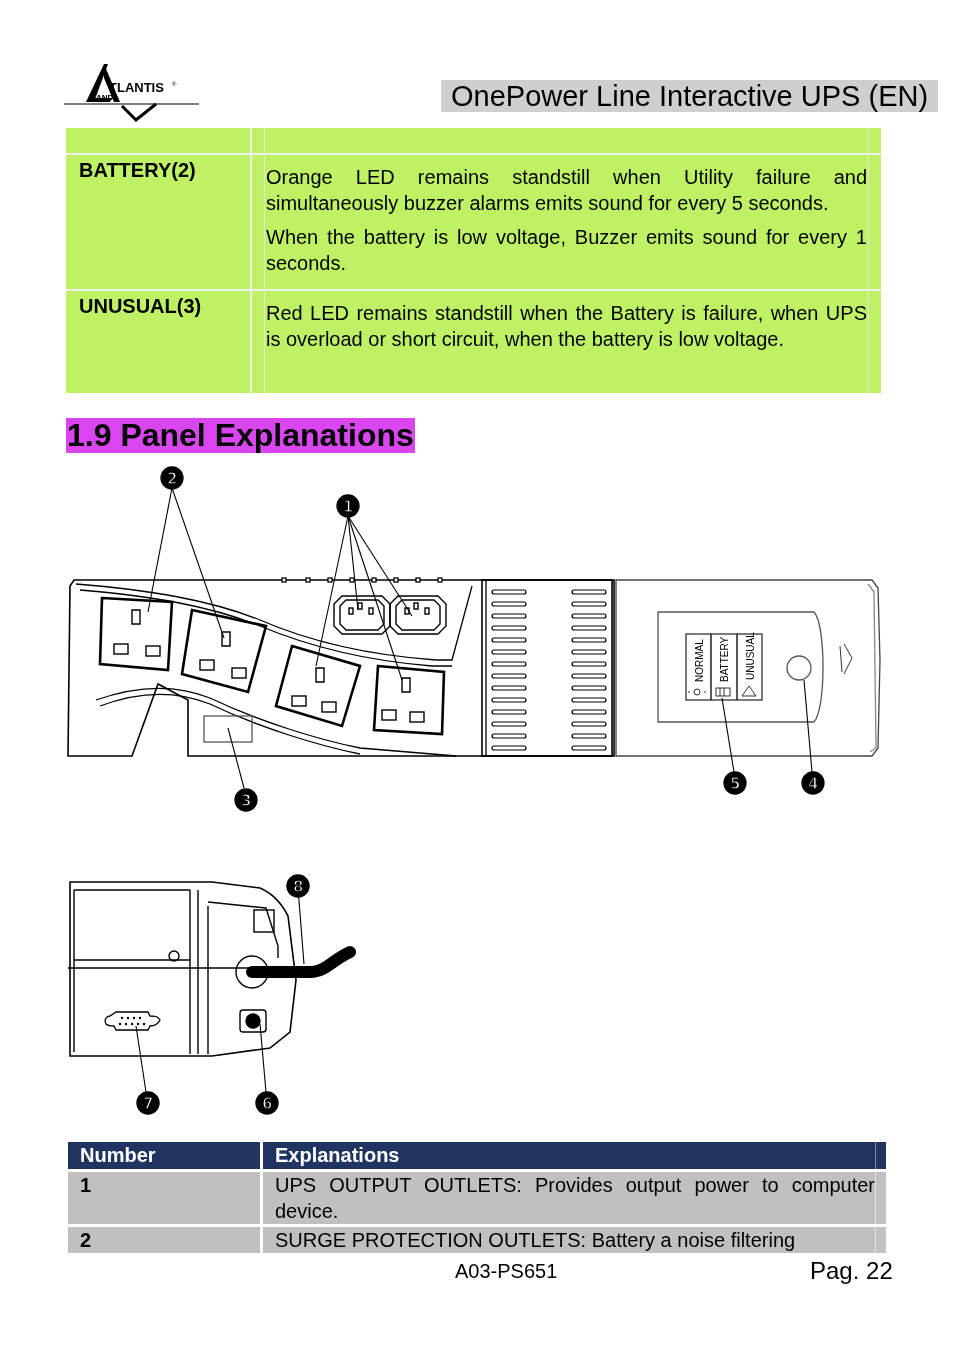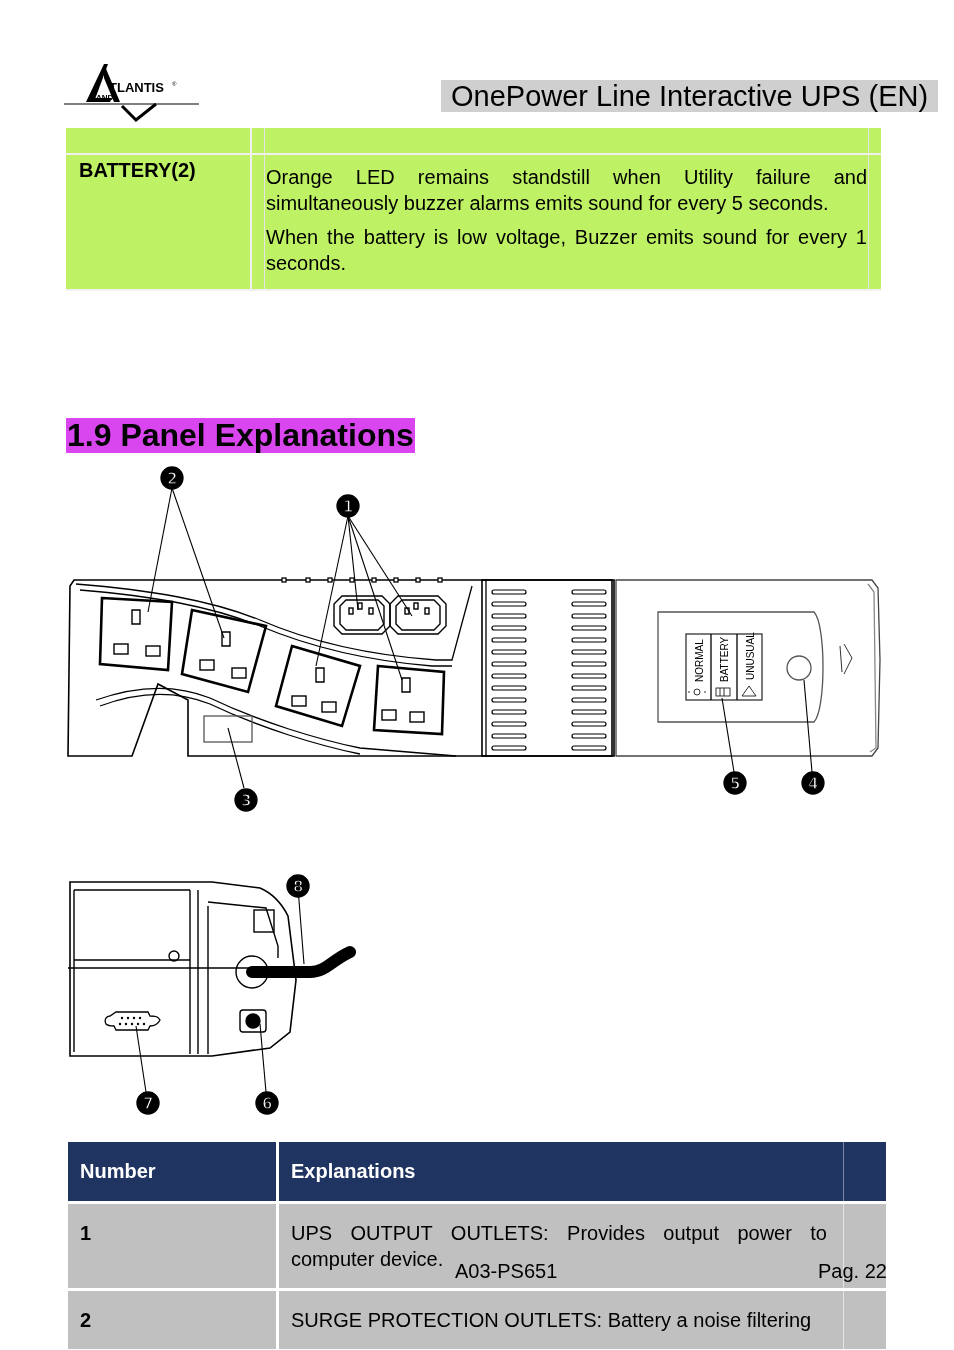--- a/index.html
+++ b/index.html
@@ -29,33 +29,33 @@
     .sec-head { left: 66px; top: 418px; height: 35px; font-size: 32px; font-weight: bold; line-height: 35px;
                 background: #d946ef; padding: 0 1px; white-space: nowrap; }
 
     
     .fig1 { left: 60px; top: 460px; width: 830px; height: 360px; }
     .fig2 { left: 60px; top: 860px; width: 320px; height: 265px; }
     .callout-num { font-family: "DejaVu Sans", sans-serif; font-weight: bold; fill: #fff; font-size: 15px; }
 
     
     .bot-table { left: 68px; top: 1142px; width: 818px; }
-    .bot-table td { padding: 16px; }
+    .bot-table td { padding: 0; }
     .bh { background: #1f3461; color: #fff; font-weight: bold; font-size: 20px; height: 27px; line-height: 27px; }
     .bh-left { width: 180px; padding-left: 12px !important; border-right: 3px solid #fff; }
     .bh-right { padding-left: 12px !important; }
     .bh-end { width: 10px; border-left: 1px solid #7a86a3; }
     .br { background: #c0c0c0; font-size: 20px; line-height: 26px; }
     .br-left { font-weight: bold; padding-left: 12px !important; vertical-align: top; border-right: 3px solid #fff; border-top: 3px solid #fff; }
     .br-right { text-align: justify; vertical-align: top; padding-left: 12px !important; border-top: 3px solid #fff; }
     .br-end { border-left: 1px solid #e4e4e4; border-top: 3px solid #fff; }
 
     
     .footer-code { left: 455px; top: 1258px; font-size: 20px; line-height: 26px; }
-    .footer-page { left: 810px; top: 1258px; font-size: 20px; line-height: 26px; margin-left: 8px; }
+    .footer-page { left: 810px; top: 1258px; font-size: 24px; line-height: 26px; }
   </style>
 </head>
 <body>
 
 <div class="abs logo">
   <svg width="138" height="66" viewBox="0 0 138 66">
     <line x1="0" y1="44" x2="135" y2="44" stroke="#000" stroke-width="1.2"></line>
     <polygon points="22,42 40,4 44,4 30,42" fill="#000"></polygon>
     <polygon points="40,4 56,42 50,42 40,18" fill="#000"></polygon>
     <polygon points="26,42 46,42 48,38 28,38" fill="#000"></polygon>
@@ -76,20 +76,30 @@
     <td class="c-end"></td>
   </tr>
   <tr class="row-battery">
     <td class="c-left">
       <div class="lbl">BATTERY(2)</div>
     </td>
     <td class="c-gap"></td>
     <td class="c-right">
       <div class="desc">Orange LED remains standstill when Utility failure and simultaneously buzzer alarms emits sound for every 5 seconds.</div>
       <div class="desc">When the battery is low voltage, Buzzer emits sound for every 1 seconds.</div>
+    </td>
+    <td class="c-end"></td>
+  </tr>
+  <tr class="row-unusual">
+    <td class="c-left">
+      <div class="lbl">UNUSUAL(3)</div>
+    </td>
+    <td class="c-gap"></td>
+    <td class="c-right">
+      <div class="desc">Red LED remains standstill when the Battery is failure, when UPS is overload or short circuit, when the battery is low voltage.</div>
     </td>
     <td class="c-end"></td>
   </tr>
 </tbody>
   </table>
 
 <div class="abs sec-head">1.9 Panel Explanations</div>
 
 <div class="abs fig1">
   <svg width="830" height="360" viewBox="0 0 830 360" fill="none" stroke="#000" stroke-width="1.3">

